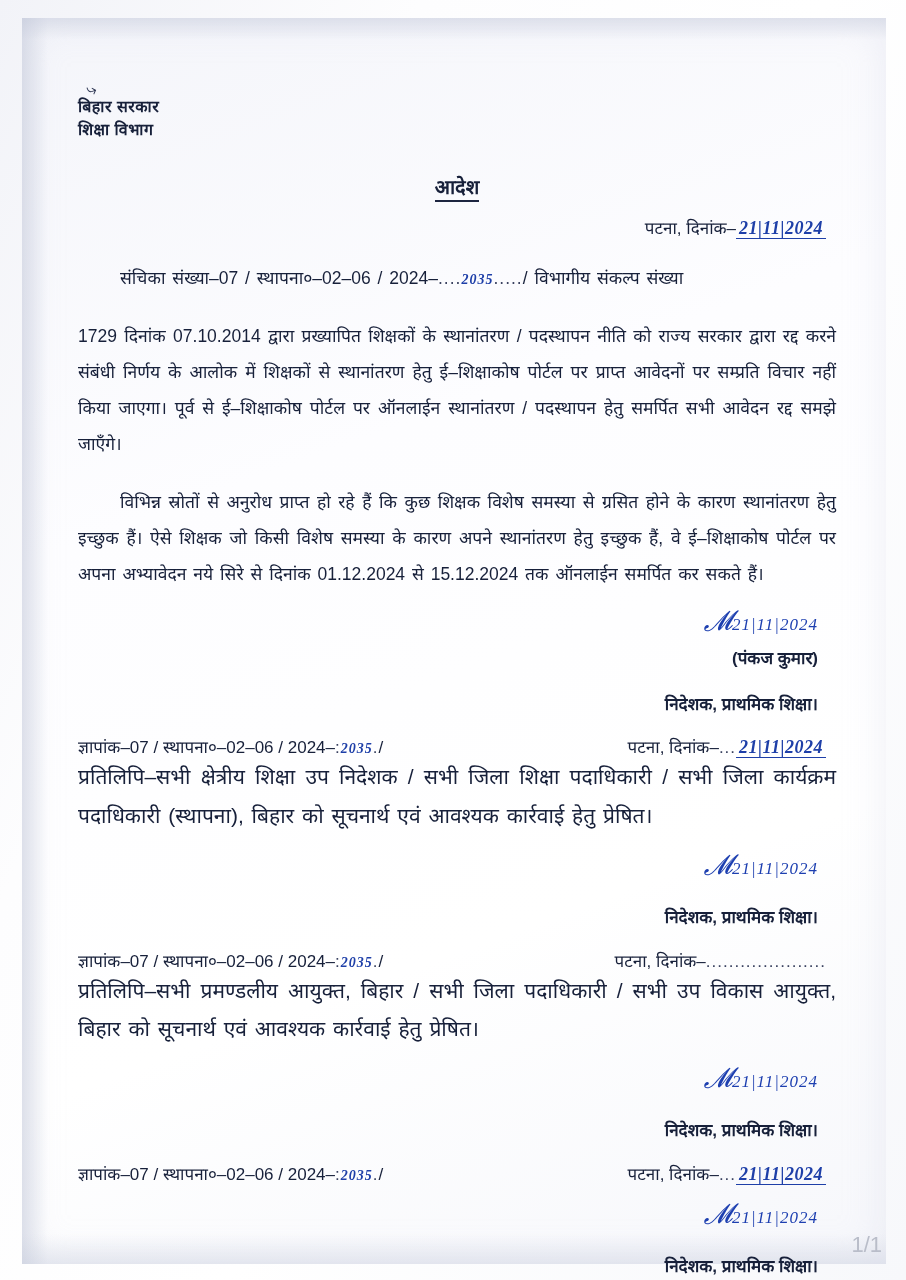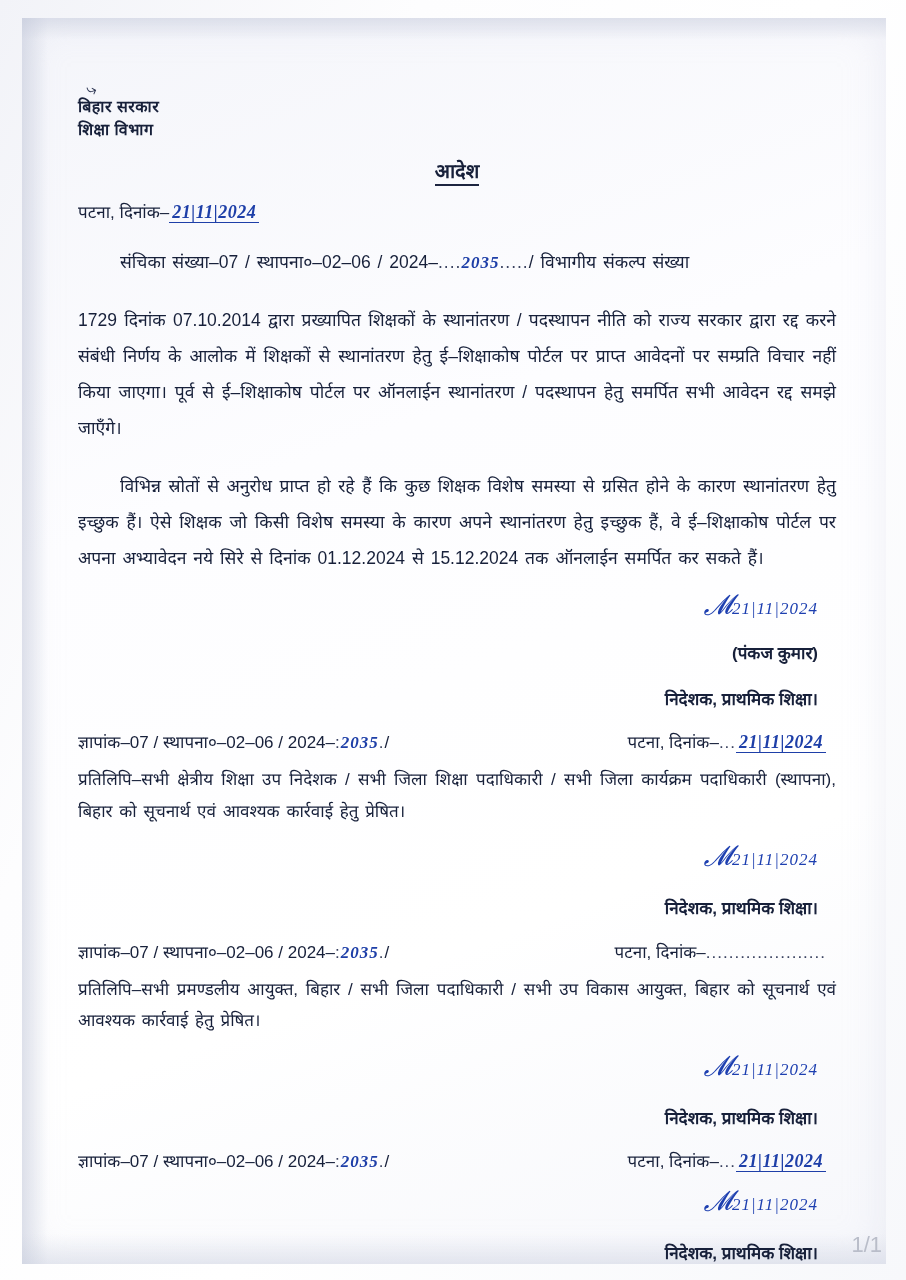--- a/index.html
+++ b/index.html
@@ -60,49 +60,49 @@
     font-weight: bold;
     font-size: 16px;
     line-height: 1.45;
     letter-spacing: 0.5px;
   }
   .hdr .l2 { display: block; }
   .order-title {
     text-align: center;
     font-weight: bold;
     font-size: 20px;
-    margin-top: 16px;
+    margin-top: 32px;
     position: relative;
     display: block;
   }
   .order-title span.u {
     border-bottom: 2px solid #1d2540;
     padding-bottom: 2px;
   }
 
   .place-date {
     margin-top: 16px;
-    text-align: left;
+    text-align: right;
     font-size: 17px;
     padding-right: 10px;
   }
   .hw {
     font-family: "Liberation Serif", serif;
     color: #1e3fa8;
     font-style: italic;
     font-weight: bold;
     letter-spacing: 0.5px;
   }
   .hw-date {
     font-size: 18px;
     border-bottom: 1.5px solid #1e3fa8;
     padding: 0 3px;
   }
   .hw-num {
-    font-size: 17px;
+    font-size: 14px;
     letter-spacing: 1px;
   }
 
   p.body {
     font-size: 17.5px;
     line-height: 2.05;
     text-align: justify;
     margin: 22px 0 0 0;
     word-spacing: 2px;
   }
@@ -128,45 +128,45 @@
     font-family: "Liberation Serif", serif;
     color: #1d3fb0;
     font-size: 17px;
     font-style: italic;
     letter-spacing: 1px;
   }
   .sig-name {
     font-size: 17px;
     font-weight: bold;
     display: block;
-    margin-top: 16px;
+    margin-top: 5px;
   }
   .sig-desig {
     font-size: 17px;
     font-weight: bold;
     display: block;
     margin-top: 20px;
   }
 
   .memo {
     margin-top: 18px;
   }
   .memo-line {
     font-size: 17px;
     display: flex;
     justify-content: space-between;
     align-items: flex-start;
   }
   .memo-left { white-space: nowrap; }
   .memo-right { white-space: nowrap; padding-right: 10px; }
   .memo-body {
-    font-size: 17px;
+    font-size: 21px;
     line-height: 1.85;
     text-align: justify;
-    margin-top: 11px;
+    margin-top: 0;
     word-spacing: 2px;
   }
 
   .page-num {
     position: absolute;
     right: 24px;
     bottom: 22px;
     font-size: 22px;
     color: #b9bdc9;
     font-family: "Liberation Sans", sans-serif;

